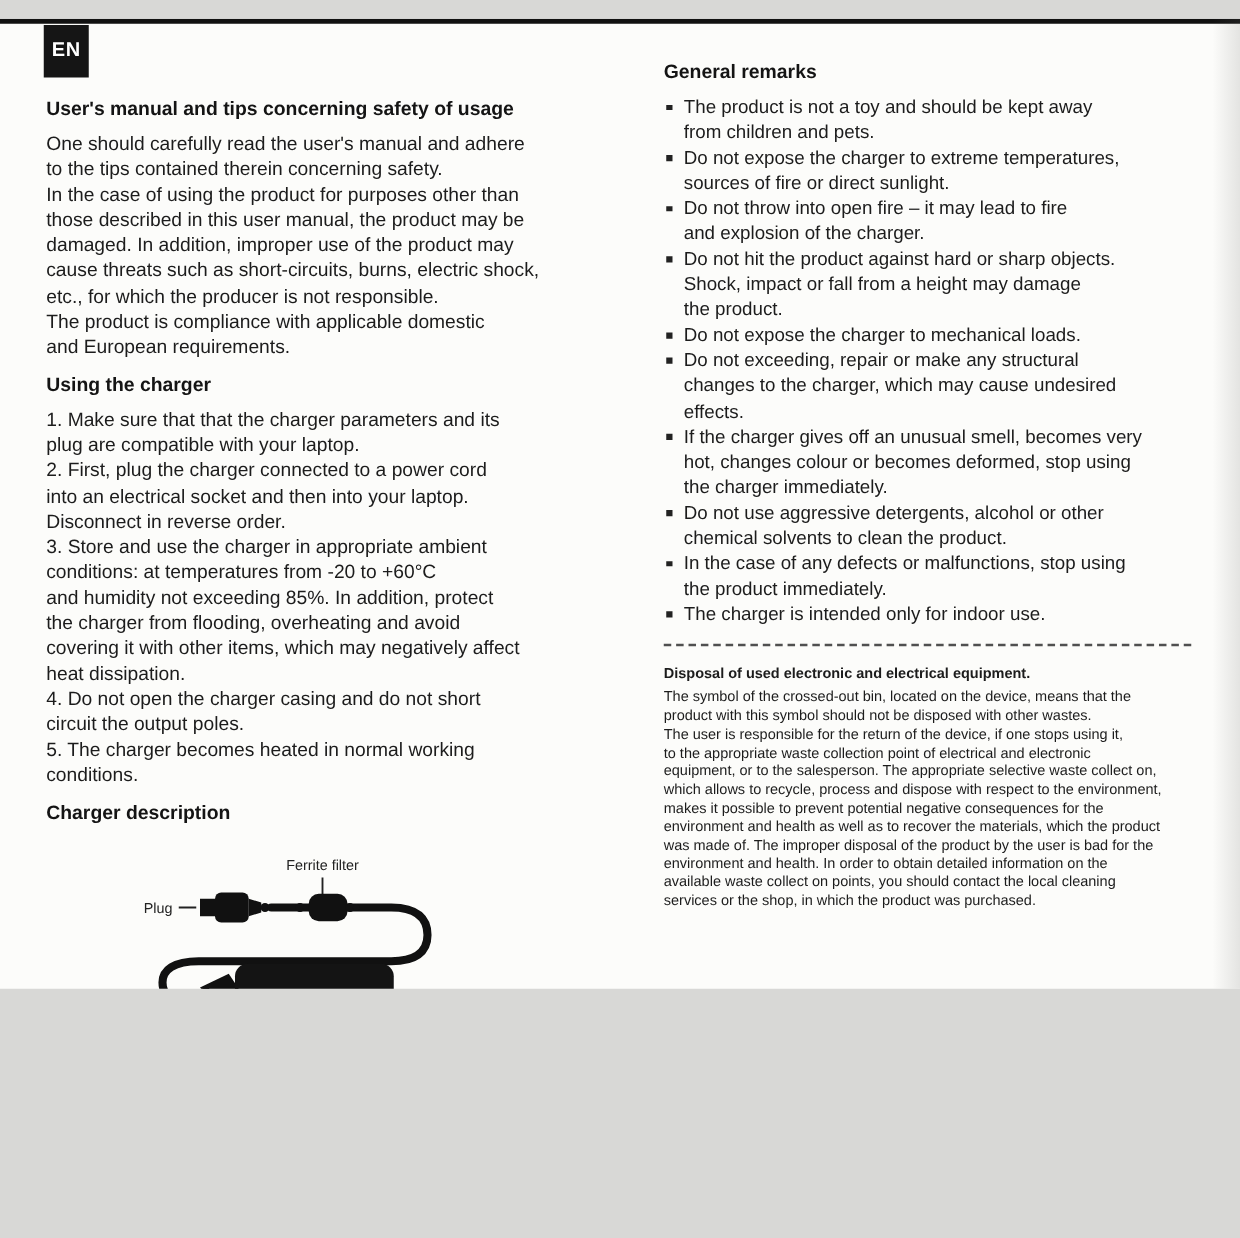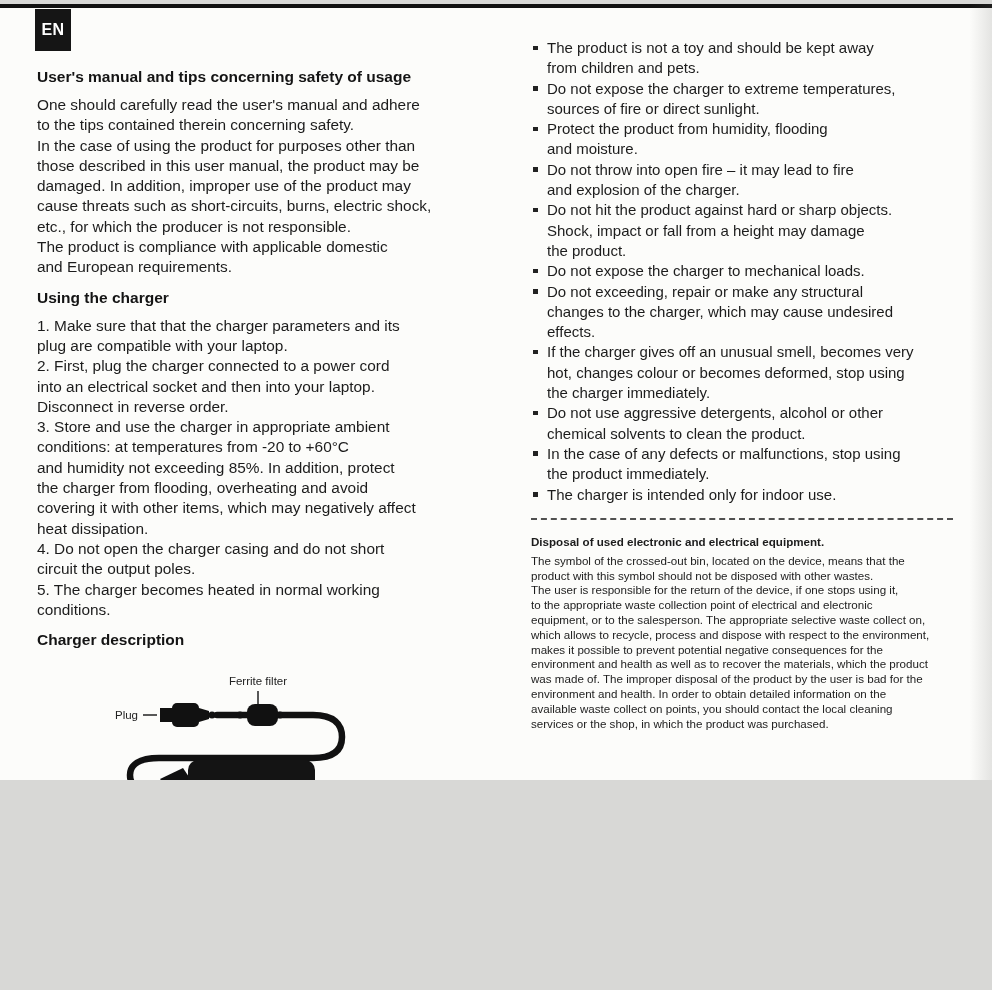--- a/index.html
+++ b/index.html
@@ -1,17 +1,17 @@
 <!DOCTYPE html>
 <html><head>
 <meta charset="utf-8">
 <style>
   html,body {margin:0; padding:0; background:#d8d8d6;}
   .sheet {
-    position:relative; width:992px; height:776px; margin:4px auto;
+    position:relative; width:992px; height:776px; margin:15px auto;
     background:#fcfcfa; overflow:hidden;
     font-family:"Liberation Sans", sans-serif; color:#1c1c1c;
     -webkit-font-smoothing:antialiased;
   }
   .topline {position:absolute; top:0; left:0; right:0; height:4px; background:#111;}
   .scan-edge {position:absolute; top:0; right:0; bottom:0; width:22px;
     background:linear-gradient(90deg, rgba(100,100,98,0) 0%, rgba(100,100,98,0.16) 100%);}
   .en-badge {position:absolute; left:35px; top:5px; width:36px; height:42px;
     background:#151515; color:#fff; font-weight:bold; font-size:16px;
     display:flex; align-items:center; justify-content:center; letter-spacing:.5px;}
@@ -130,27 +130,26 @@
     <div class="set-line">
       <span class="set-label">The set includes:</span>
       <span class="sq"></span>
       <span>Charger unit</span>
       <span class="sq"></span>
       <span>Instruction manual</span>
     </div>
   </div>
 
   <div class="col col-right">
+    <h2 class="head">General remarks</h2>
     <ul class="remarks">
       <li>The product is not a toy and should be kept away
 from children and pets.</li>
       <li>Do not expose the charger to extreme temperatures,
 sources of fire or direct sunlight.</li>
-      <li>Protect the product from humidity, flooding
-and moisture.</li>
       <li>Do not throw into open fire – it may lead to fire
 and explosion of the charger.</li>
       <li>Do not hit the product against hard or sharp objects.
 Shock, impact or fall from a height may damage
 the product.</li>
       <li>Do not expose the charger to mechanical loads.</li>
       <li>Do not exceeding, repair or make any structural
 changes to the charger, which may cause undesired
 effects.</li>
       <li>If the charger gives off an unusual smell, becomes very

